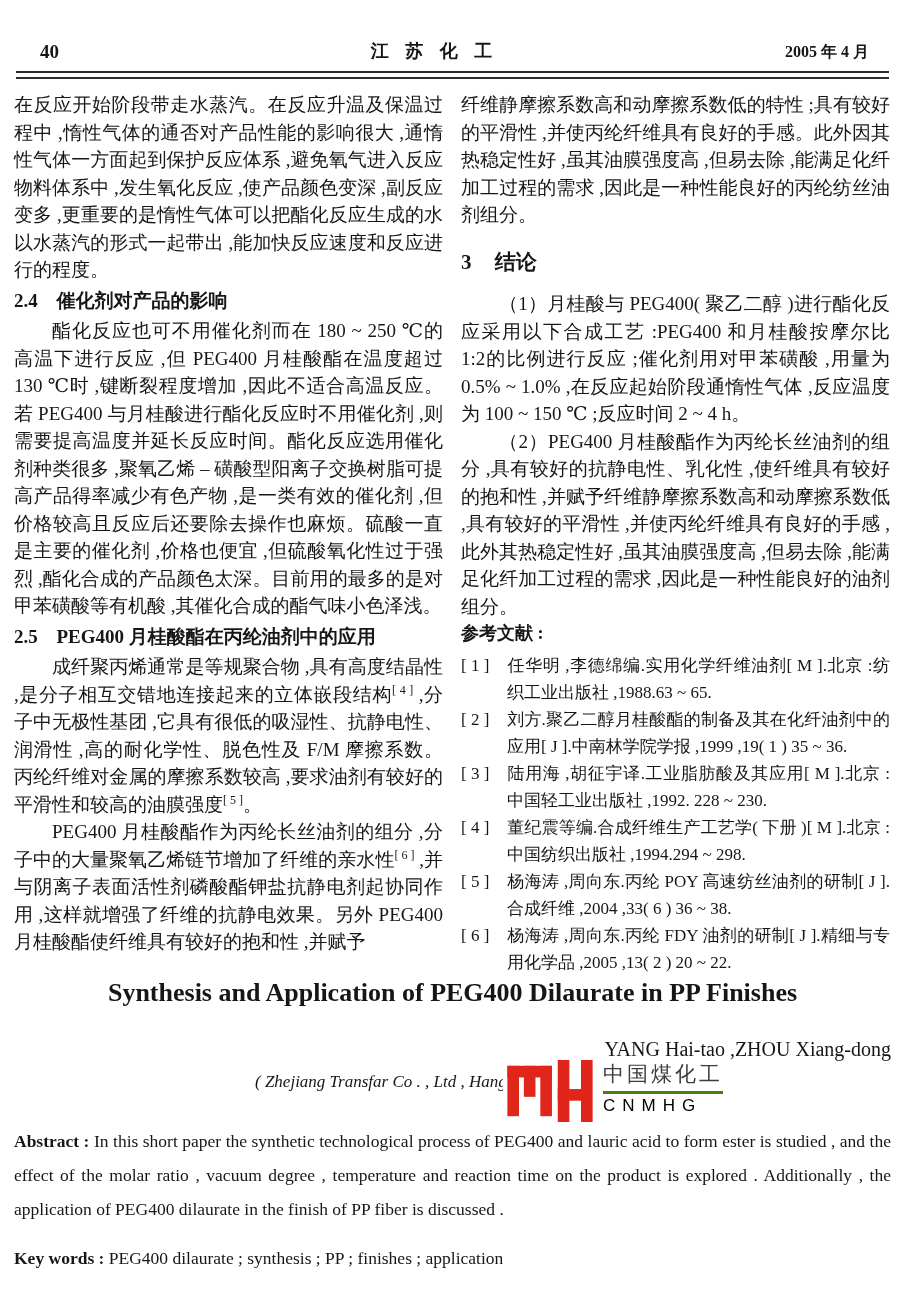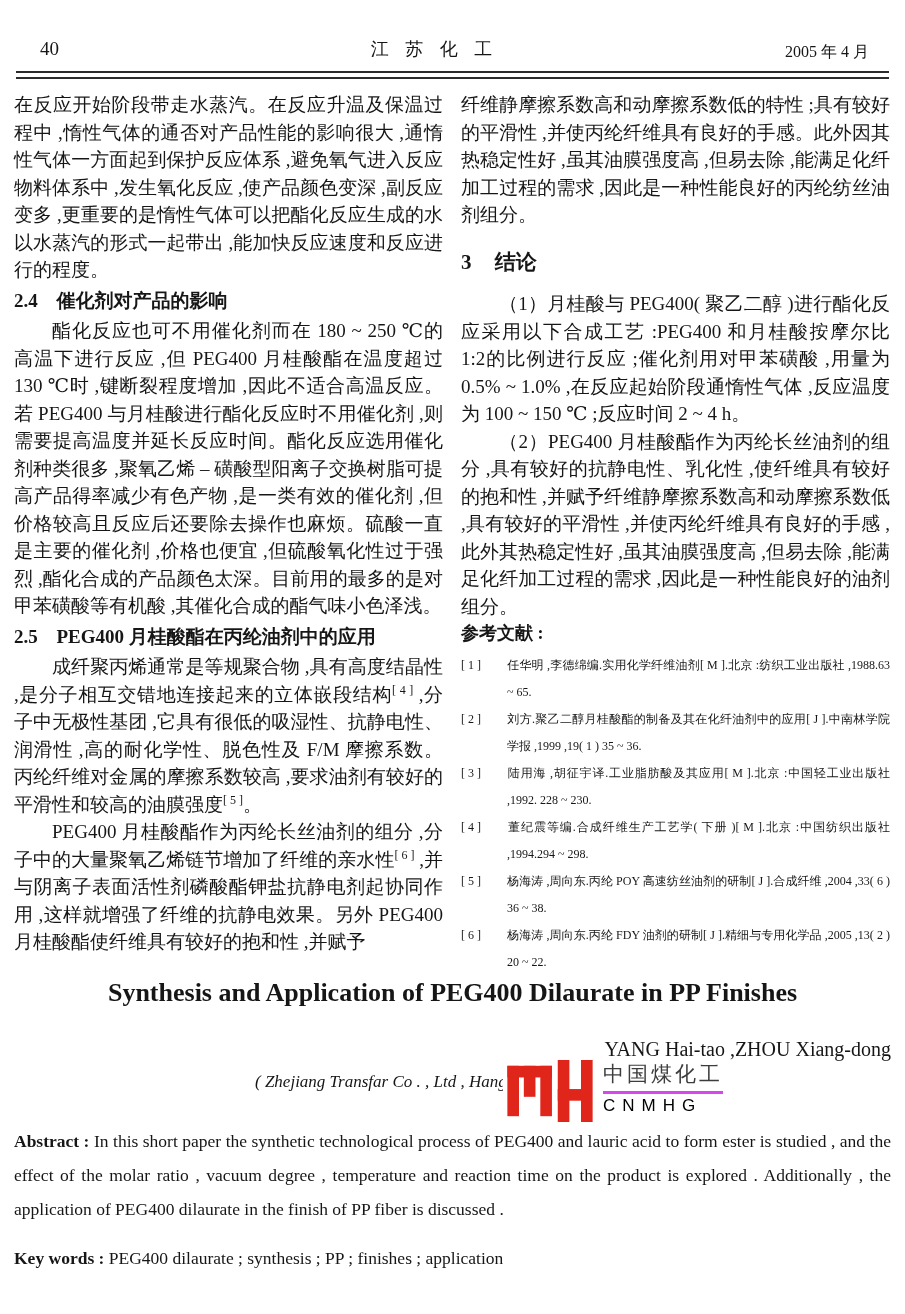--- a/index.html
+++ b/index.html
@@ -3,54 +3,54 @@
 <meta charset="utf-8">
 <style>
   html,body{margin:0;padding:0;}
   body{
     width:905px;height:1314px;overflow:hidden;background:#ffffff;
     font-family:"Liberation Serif","DejaVu Serif",serif;
     color:#161616;position:relative;
   }
   .page{padding:0 14px;}
   
-  .hdr{display:flex;align-items:center;padding:34px 22px 6px 26px;}
+  .hdr{display:flex;align-items:flex-end;padding:34px 22px 6px 26px;font-weight:bold;}
   .hdr .pno{font-size:19px;width:120px;}
   .hdr .jname{flex:1;text-align:center;font-size:18px;letter-spacing:6px;}
   .hdr .idate{width:160px;text-align:right;font-size:16px;margin-top:8px;}
   .rule-double{margin:2px 2px 0 2px;height:4px;border-top:2px solid #2b2b2b;border-bottom:2px solid #2b2b2b;}
   
   .cols{display:flex;gap:18px;margin-top:12px;}
   .col{width:429px;font-size:19px;line-height:27.5px;text-align:justify;}
   .col p{margin:0;}
   .para{text-indent:2em;}
   .cont{text-indent:0;}
   h4.sec{font-size:19px;margin:3px 0 3px 0;font-weight:bold;text-align:left;}
   h4.sec .num{font-family:"Liberation Serif",serif;}
   h4.sec .ttl{margin-left:14px;}
   h3.sec3{font-size:21px;margin:20px 0 14px 0;font-weight:bold;text-align:left;}
   h3.sec3 .ttl{margin-left:18px;}
   sup.cite{font-size:12px;line-height:0;}
   .refs-h{margin-top:22px;font-weight:bold;font-size:18px;text-align:left;}
-  .refs{margin-top:4px;font-size:12px;line-height:27px;}
+  .refs{margin-top:4px;font-size:17px;line-height:27px;}
   .ref{padding-left:46px;text-align:justify;}
   .ref .lbl{display:inline-block;width:46px;margin-left:-46px;}
   
   .en{position:relative;}
   .en-title{text-align:center;font-size:26px;font-weight:bold;margin:0;line-height:34px;}
   .en-authors{text-align:right;font-size:20px;margin-top:26px;line-height:26px;}
   .en-affil{font-size:17px;font-style:italic;margin-top:8px;padding-left:241px;line-height:24px;}
   .en-abstract{margin-top:30px;font-size:17.5px;line-height:34px;text-align:justify;}
   .en-abstract .lab,.en-keywords .lab{font-weight:bold;font-style:normal;}
   .en-keywords{margin-top:8px;font-size:17.5px;line-height:30px;text-align:left;}
   
   .logo{position:absolute;left:489px;top:82px;display:flex;align-items:flex-start;background:#ffffff;padding:2px 4px;}
   .logo svg{display:block;}
   .logo-txt{margin-left:10px;}
-  .logo-cn{font-family:"Liberation Sans","DejaVu Sans",sans-serif;font-size:21px;letter-spacing:3px;color:#3d3d3d;padding-bottom:3px;border-bottom:3px solid #d946ef;white-space:nowrap;}
+  .logo-cn{font-family:"Liberation Sans","DejaVu Sans",sans-serif;font-size:21px;letter-spacing:3px;color:#3d3d3d;padding-bottom:3px;border-bottom:3px solid #4d7c0f;white-space:nowrap;}
   .logo-en{font-family:"Liberation Sans","DejaVu Sans",sans-serif;font-size:17px;letter-spacing:7px;color:#000000;margin-top:2px;white-space:nowrap;}
 </style>
 </head>
 <body>
 
 <div class="page">
 
   <div class="hdr">
     <span class="pno">40</span>
     <span class="jname">江 苏 化 工</span>

